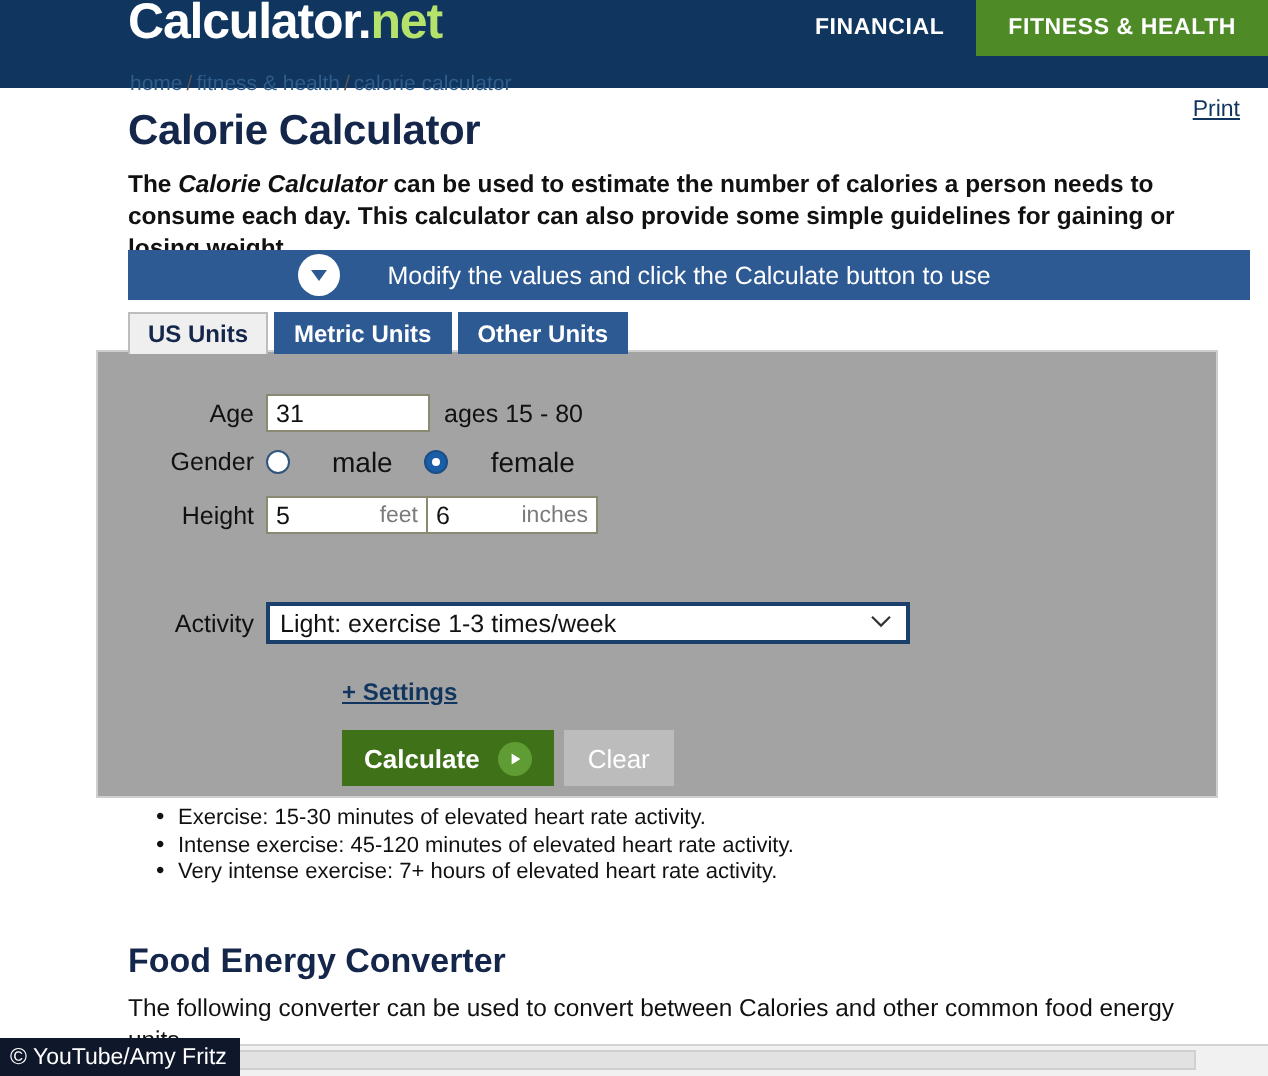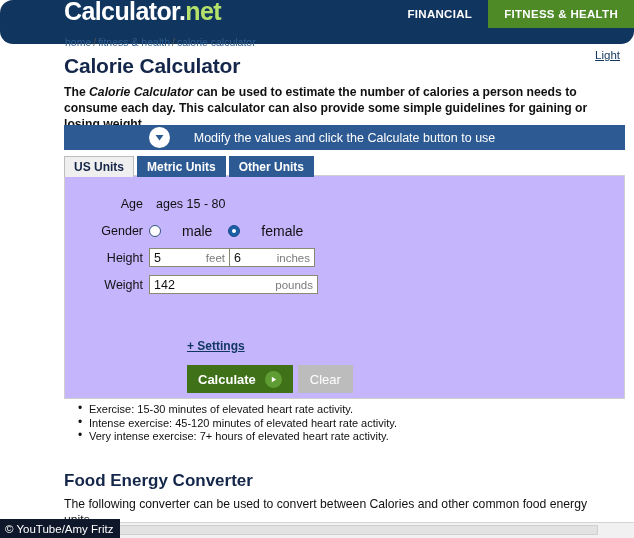--- a/index.html
+++ b/index.html
@@ -17,21 +17,20 @@
   }
 
   
   .topbar {
     position: absolute;
     left: 0; top: 0;
     width: 634px; height: 44px;
     background: #10355f;
     display: flex;
     align-items: center;
-    border-radius: 13px;
   }
   .logo {
     position: absolute;
     left: 64px; top: -3px;
     font-size: 25px;
     font-weight: bold;
     letter-spacing: -0.6px;
     white-space: nowrap;
   }
   .logo .lc-white { color: #ffffff; }
@@ -160,23 +159,23 @@
   }
   .tab.inactive {
     background: #2d5a92;
     color: #ffffff;
     border-color: #2d5a92;
   }
 
   
   .panel {
     position: absolute;
-    left: 64px; top: 147px;
+    left: 48px; top: 147px;
     width: 561px; height: 224px;
-    background: #c4b5fd;
+    background: #a3a3a3;
     border: 1px solid #cfcfcf;
     box-sizing: border-box;
   }
 
   .frow {
     position: absolute;
     display: flex;
     align-items: center;
     white-space: nowrap;
   }
@@ -383,21 +382,21 @@
     <div class="navitem fitness">FITNESS &amp; HEALTH</div>
   </div>
 </div>
 
 <div class="page">
 
   <div class="breadcrumb">
     <a>home</a><span class="sep">/</span><a>fitness &amp; health</a><span class="sep">/</span><a>calorie calculator</a>
   </div>
 
-  <a class="printlink">Light</a>
+  <a class="printlink">Print</a>
 
   <div class="h1">Calorie Calculator</div>
 
   <div class="intro">
     <span>The </span><i>Calorie Calculator</i><span> can be used to estimate the number of calories a person needs to consume each day. This calculator can also provide some simple guidelines for gaining or losing weight.</span>
   </div>
 
   <div class="modifybar">
     <div class="arrowbtn">
       <svg width="13" height="13" viewBox="0 0 13 13">
@@ -410,20 +409,23 @@
   <div class="tabsrow">
     <div class="tab active">US Units</div>
     <div class="tab inactive">Metric Units</div>
     <div class="tab inactive">Other Units</div>
   </div>
 
   <div class="panel">
 
     <div class="frow" style="left:22px; top:21px;">
       <div class="flabel" style="width:56px;">Age</div>
+      <div class="tbox" style="width:82px;">
+        <span class="val">31</span>
+      </div>
       <div class="hint">ages 15 - 80</div>
     </div>
 
     <div class="frow" style="left:22px; top:47px;">
       <div class="flabel" style="width:56px;">Gender</div>
       <div class="radiowrap">
         <span class="radio"></span>
         <span class="radiolabel">male</span>
       </div>
       <div class="radiowrap">
@@ -437,28 +439,32 @@
       <div class="tbox" style="width:80px; border-right:none;">
         <span class="val">5</span>
         <span class="unit">feet</span>
       </div>
       <div class="tbox" style="width:86px;">
         <span class="val">6</span>
         <span class="unit">inches</span>
       </div>
     </div>
 
-    <div class="frow" style="left:22px; top:99px;">
-      <div class="flabel" style="width:56px;">Weight</div>
-      <div class="tbox" style="width:169px;">
-        <span class="val">142</span>
-        <span class="unit">pounds</span>
-      </div>
-    </div>
-
+
+    <div class="frow" style="left:22px; top:125px;">
+      <div class="flabel" style="width:56px;">Activity</div>
+      <div class="selectbox">
+        <span>Light: exercise 1-3 times/week</span>
+        <span class="caret">
+          <svg width="11" height="8" viewBox="0 0 11 8">
+              <path d="M1 1.8 L5.5 6.2 L10 1.8" stroke="#333" stroke-width="1.1" fill="none"></path>
+            </svg>
+        </span>
+      </div>
+    </div>
 
     <a class="settingslink">+ Settings</a>
 
     <div class="btnrow">
       <div class="btn-calc">
         <span>Calculate</span>
         <span class="playcirc">
           <svg width="9" height="9" viewBox="0 0 9 9">
               <polygon points="2.8,1.7 7.2,4.5 2.8,7.3" fill="#ffffff"></polygon>
             </svg>

